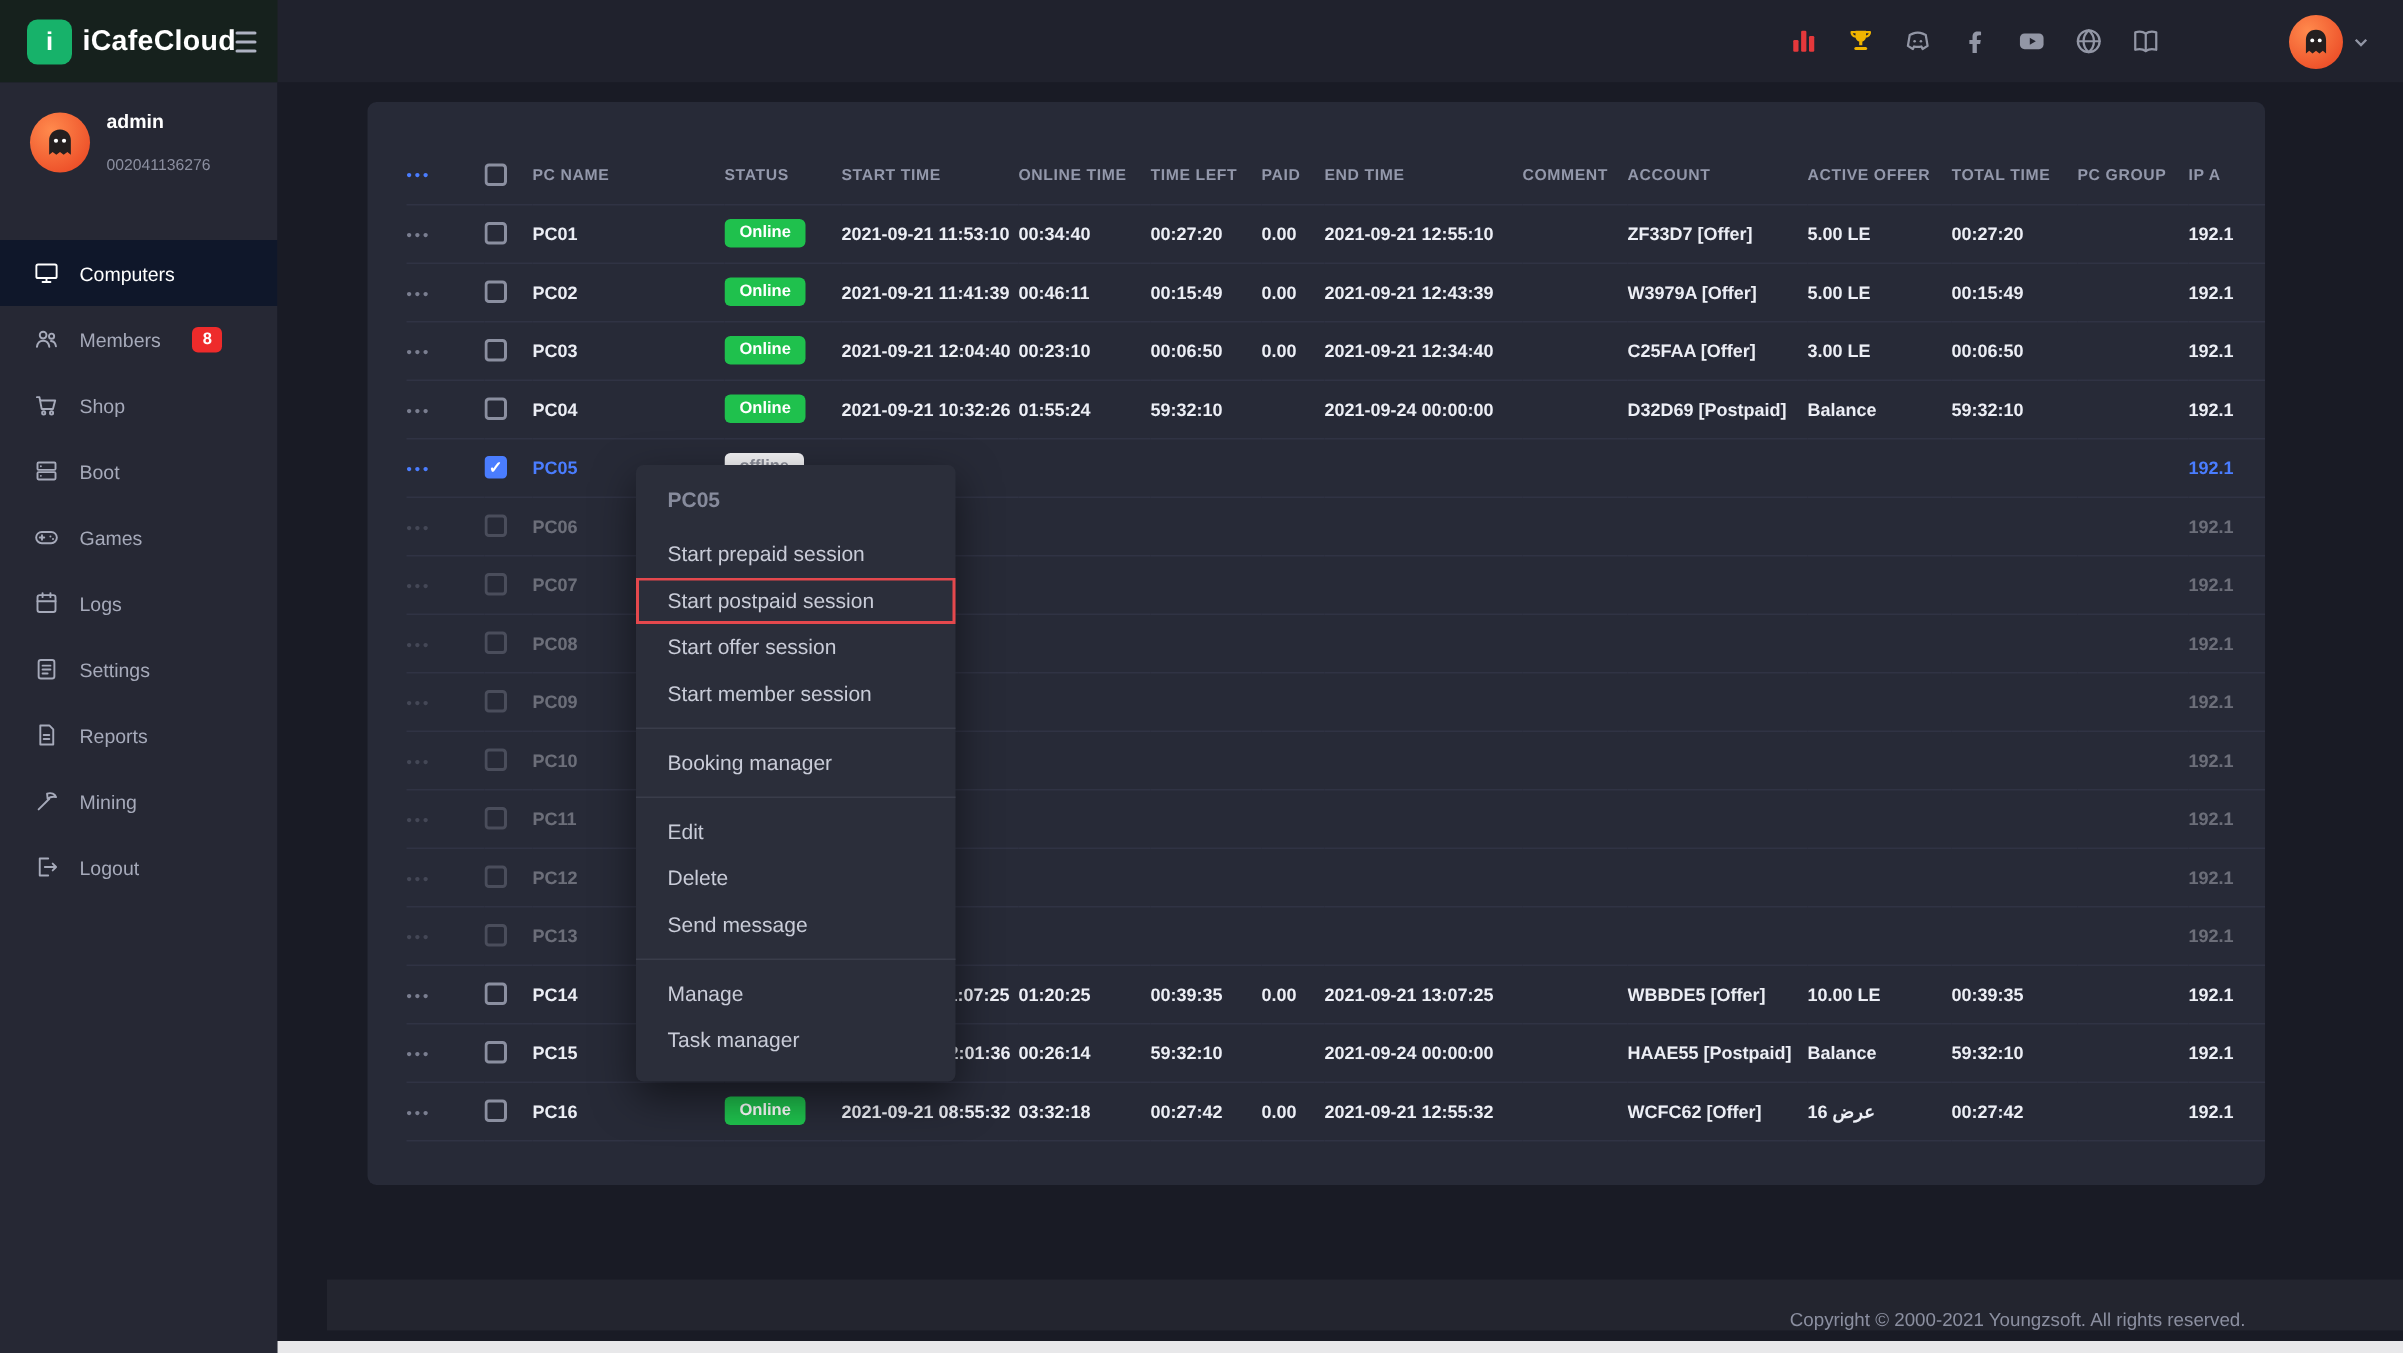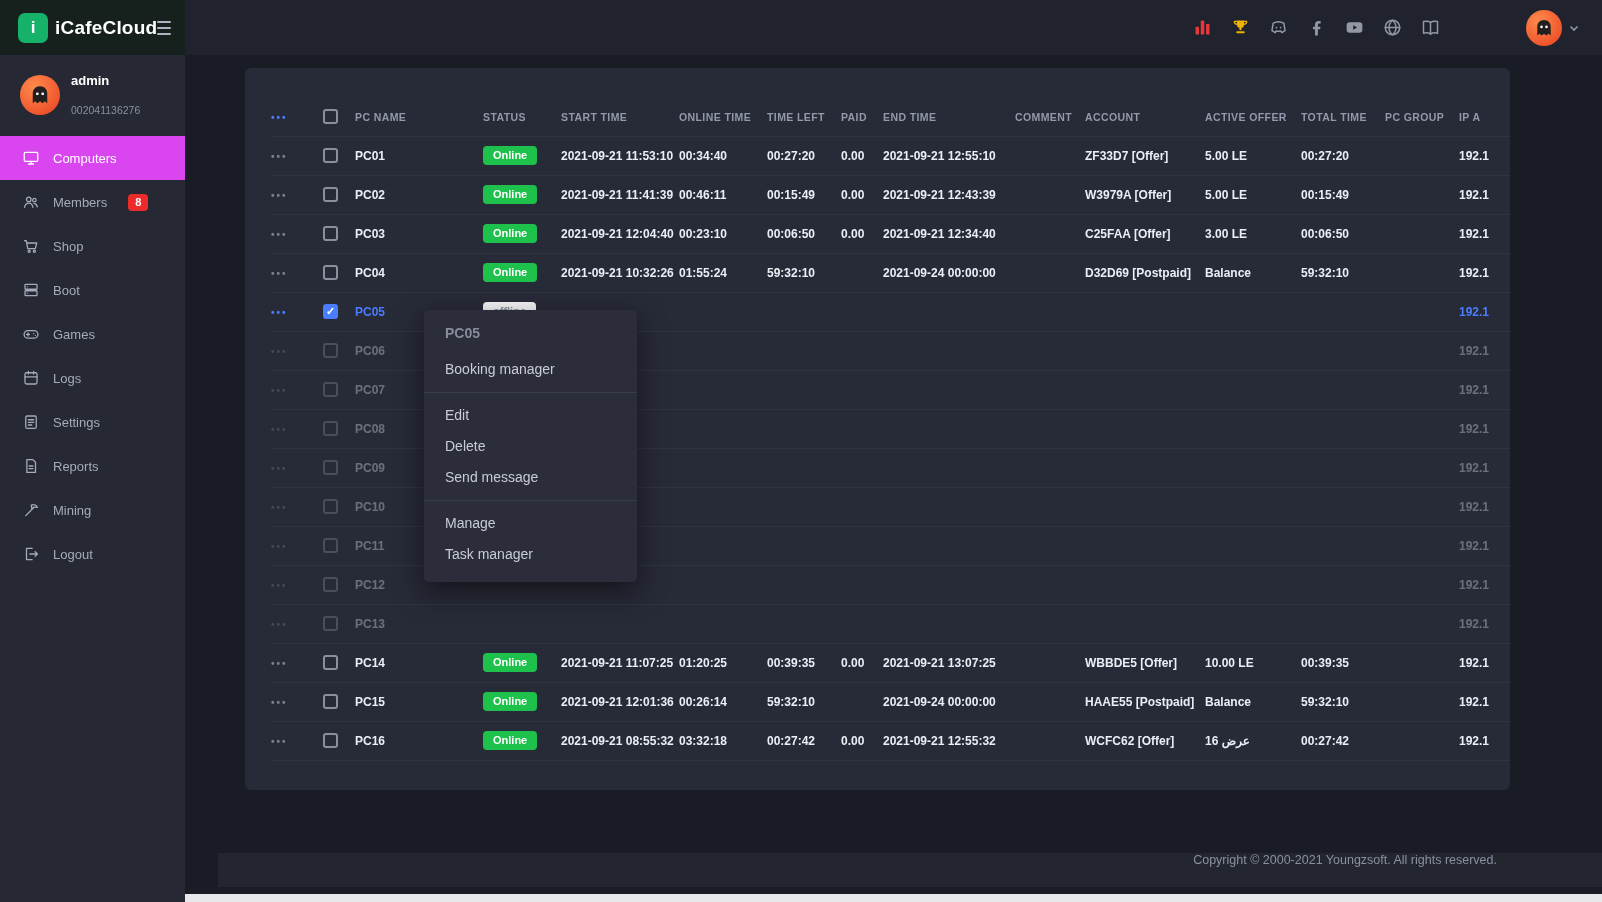--- a/index.html
+++ b/index.html
@@ -23,31 +23,31 @@
   .tico svg { width:100%; height:100%; }
   .avatar-wrap { display:flex; align-items:center; gap:6px; margin-right:22px; }
   .avatar { width:36px; height:36px; border-radius:50%;
     background:radial-gradient(circle at 35% 30%, #ff8a4d, #e8401f); display:flex;
     align-items:center; justify-content:center; overflow:hidden; }
   .avatar svg { width:26px; height:26px; }
   .chev { color:#9296a5; width:12px; height:12px; }
 
   
   .layout { flex:1; display:flex; min-height:0; }
-  .sidebar { width:185px; flex:0 0 185px; background:#262834; display:flex; flex-direction:column; }
+  .sidebar { width:185px; flex:0 0 185px; background:#262834; display:flex; flex-direction:column;gap:24px; }
   .profile { display:flex; align-items:center; gap:11px; padding:18px 18px 20px 20px; }
   .pavatar { width:40px; height:40px; border-radius:50%;
     background:radial-gradient(circle at 35% 30%, #ff8a4d, #e8401f); display:flex;
     align-items:center; justify-content:center; }
   .pavatar svg { width:28px; height:28px; }
   .pname { color:#ffffff; font-weight:bold; font-size:13px; }
   .pid { color:#8b8fa0; font-size:10.5px; margin-top:16px; }
   .sitem { height:44px; display:flex; align-items:center; gap:13px; padding-left:22px;
     color:#a6aaba; font-size:13px; cursor:pointer; }
-  .sitem.active { background:#d946ef; color:#ffffff; }
+  .sitem.active { background:#0f172a; color:#ffffff; }
   .sico { width:18px; height:18px; display:inline-flex; flex:0 0 18px; }
   .sico svg { width:100%; height:100%; }
   .sbadge { background:#ee2b2b; color:#fff; font-size:11px; font-weight:bold;
     padding:2px 7px 3px; border-radius:4px; margin-left:8px; }
 
   
   .main { flex:1; position:relative; background:#191b25; min-width:0; }
   .card { width:1265px; margin:13px 0 0 60px; height:722px; background:#272a37;
     border-radius:6px; padding:30px 0 20px 26px; overflow:hidden; }
   table { border-collapse:collapse; table-layout:fixed; width:1244px; }
@@ -63,21 +63,21 @@
     display:inline-flex; align-items:center; justify-content:center; font-size:11px;
     color:transparent; cursor:pointer; vertical-align:middle; }
   .cb.checked { background:#4a7dff; border-color:#4a7dff; color:#fff; }
   .badge { display:inline-block; padding:3px 10px 4px; border-radius:4px; font-size:11px;
     font-weight:bold; }
   .badge.on { background:#1fc14d; color:#ffffff; }
   .badge.off { background:#f2f2f4; color:#8b8e99; }
 
   
   .footerbar { width:1384px; margin:63px 0 0 33px; height:34px; background:#23252f;
-    display:flex; align-items:flex-start; justify-content:flex-end; padding-right:105px; }
+    display:flex; align-items:flex-end; justify-content:flex-end; padding-right:105px; }
   .copy { color:#8b8fa0; font-size:12.5px; }
   .bottom-strip { position:absolute; left:185px; right:0; bottom:0; height:8px; background:#e8e8ea; }
 
   
   .ctx { position:absolute; left:424px; top:310px; width:213px; background:#2b2e3a;
     border-radius:5px; box-shadow:0 10px 28px rgba(0,0,0,.5); padding:4px 0 10px; z-index:40; }
   .mtitle { padding:11px 21px 11px; color:#878b9c; font-weight:bold; font-size:14px; }
   .mgroup { padding:2px 0; }
   .mgroup + .mgroup { border-top:1px solid #3a3d4a; margin-top:5px; padding-top:7px; }
   .mitem { padding:7px 21px 8px; font-size:14px; color:#c9ccd8; cursor:pointer; }
@@ -606,20 +606,26 @@
 
       <div class="footerbar">
         <span class="copy">Copyright © 2000-2021 Youngzsoft. All rights reserved.</span>
       </div>
     </main>
   </div>
 
   <div class="ctx" id="ctx-menu">
       <div class="mtitle">PC05</div>
       <div class="mgroup">
+        <div class="mitem">Start prepaid session</div>
+        <div class="mitem hl">Start postpaid session</div>
+        <div class="mitem">Start offer session</div>
+        <div class="mitem">Start member session</div>
+      </div>
+      <div class="mgroup">
         <div class="mitem">Booking manager</div>
       </div>
       <div class="mgroup">
         <div class="mitem">Edit</div>
         <div class="mitem">Delete</div>
         <div class="mitem">Send message</div>
       </div>
       <div class="mgroup">
         <div class="mitem">Manage</div>
         <div class="mitem">Task manager</div>

